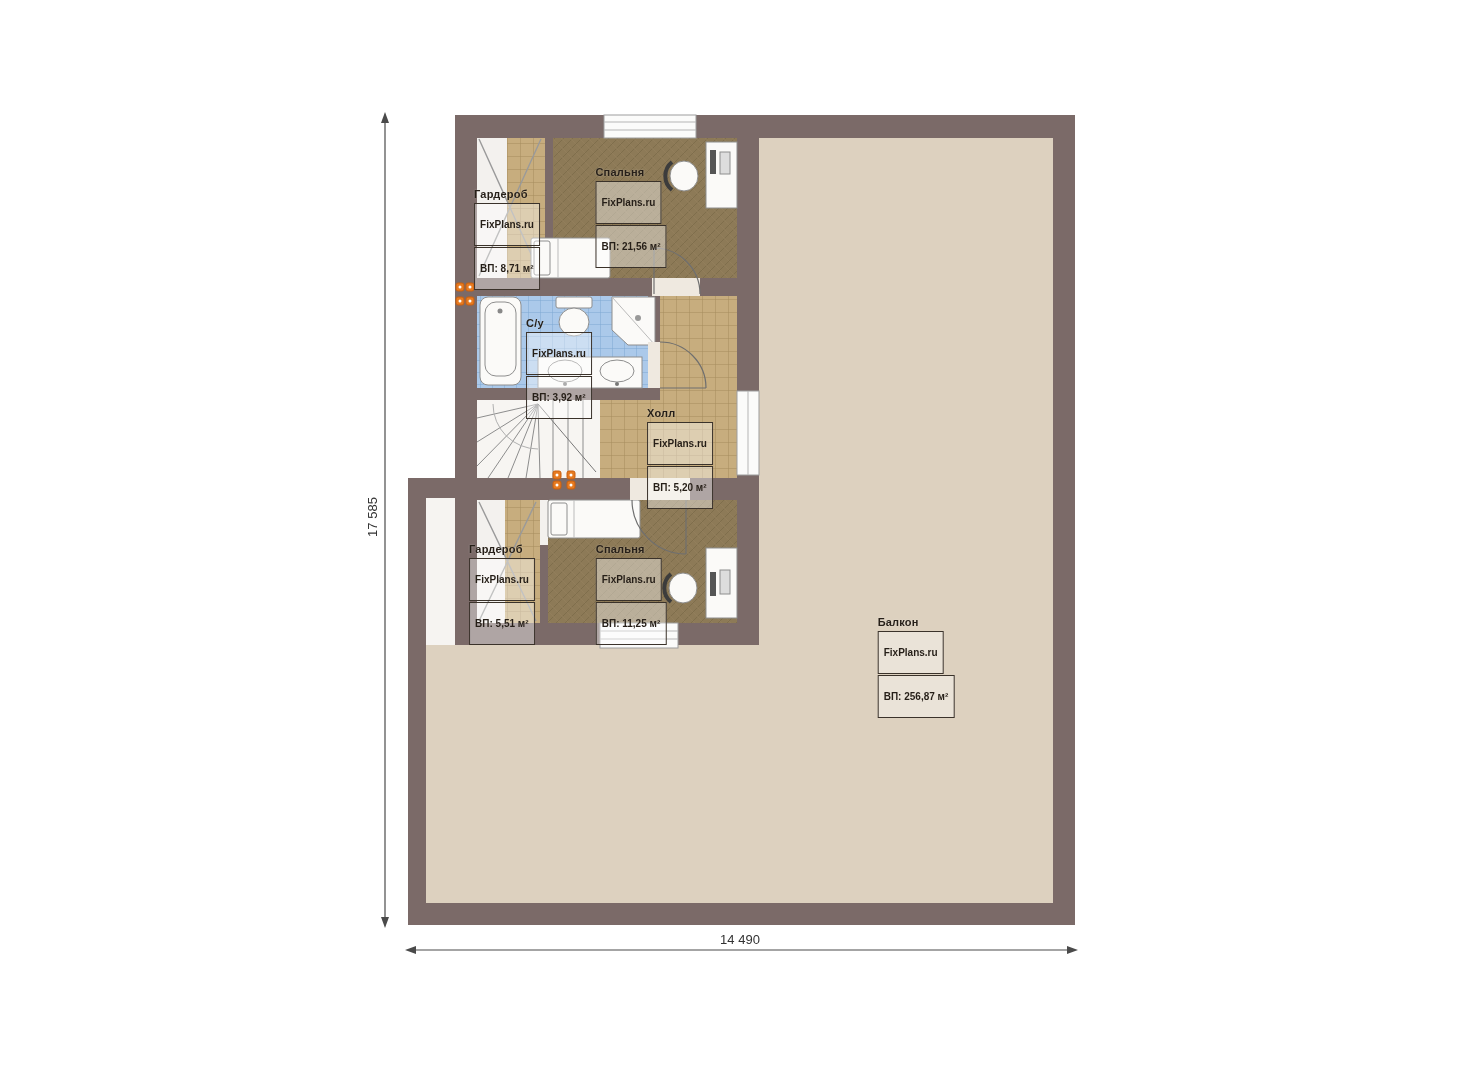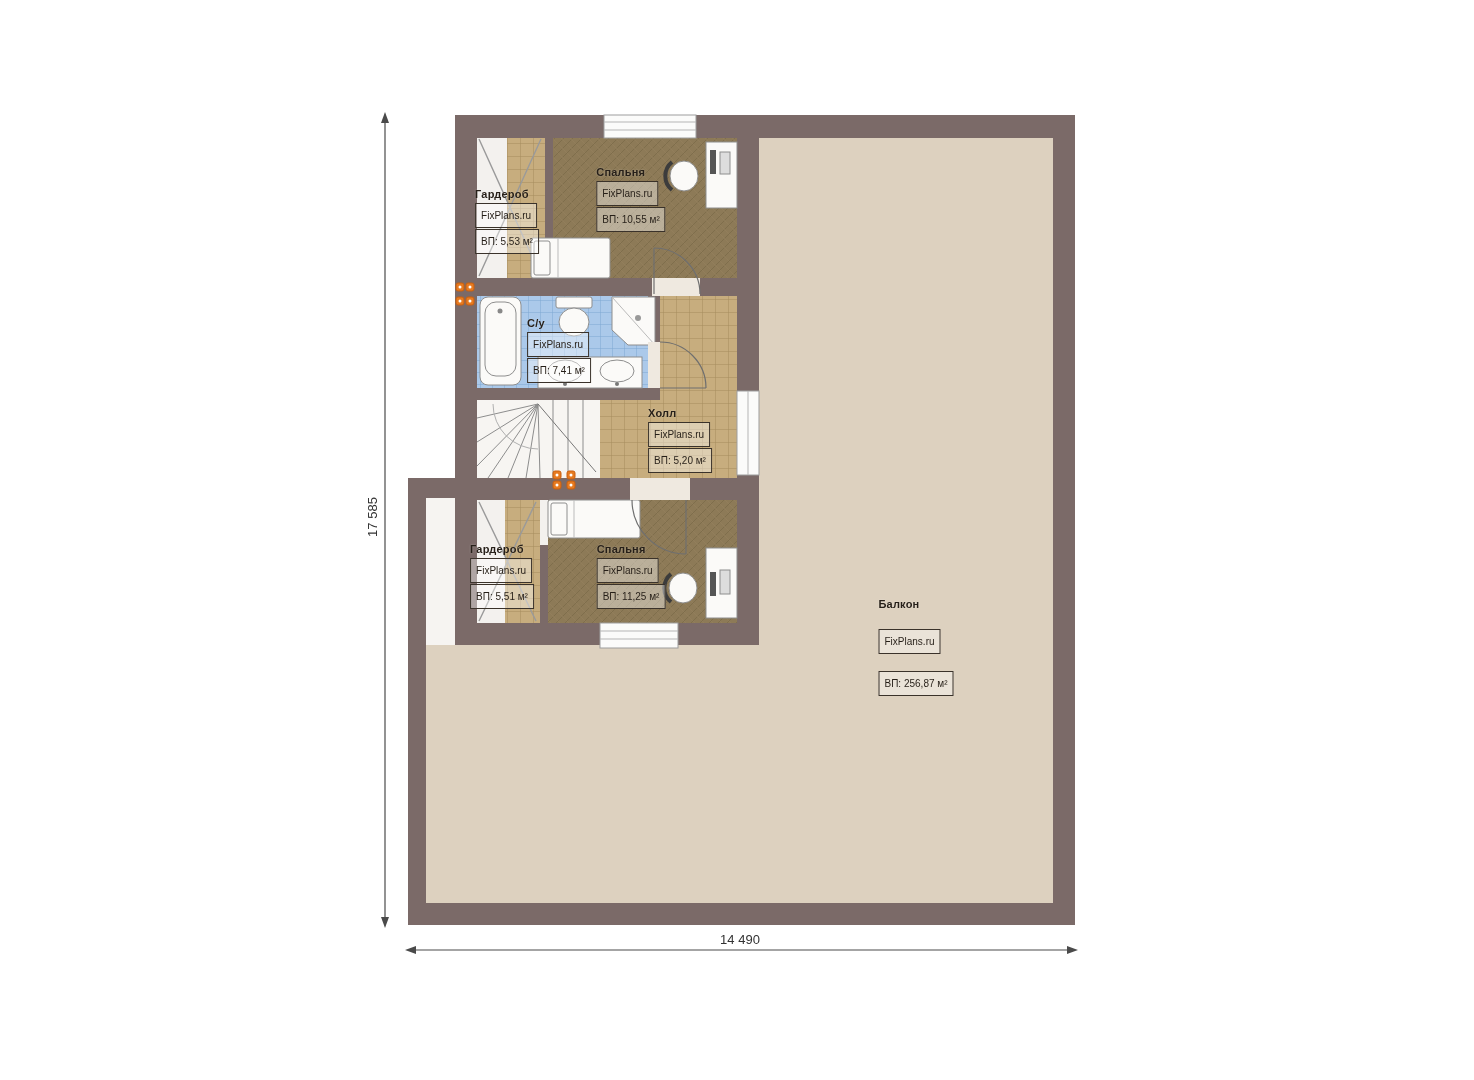--- a/index.html
+++ b/index.html
@@ -11,21 +11,21 @@
   .room-label{
     position:absolute;display:flex;flex-direction:column;align-items:flex-start;
     transform:translateX(-50%);color:#261f18;z-index:5;
   }
   .room-name{
     font-weight:bold;font-size:11px;letter-spacing:.2px;line-height:13px;
     text-shadow:0 0 2px rgba(255,255,255,.35);white-space:nowrap;
   }
   .room-box{
     border:1px solid #3a322a;background:rgba(255,255,255,.40);
-    font-size:10px;padding:4px 5px;line-height:15px;margin-top:2px;white-space:nowrap;
+    font-size:10px;padding:13px 5px;line-height:15px;margin-top:2px;white-space:nowrap;font-weight:bold;
   }
   .room-box.area{margin-top:1px;}
   .dim-text{
     position:absolute;font-size:13px;color:#333333;z-index:4;white-space:nowrap;
   }
   .dim-text.v{transform:translate(-50%,-50%) rotate(-90deg);}
   .dim-text.h{transform:translate(-50%,-100%);text-align:center;}
 </style>
 </head>
 <body>
@@ -193,54 +193,54 @@
       <polygon points="385,928 381,917 389,917" stroke="none"></polygon>
       <line x1="409" y1="950" x2="1074" y2="950"></line>
       <polygon points="405,950 416,946 416,954" stroke="none"></polygon>
       <polygon points="1078,950 1067,946 1067,954" stroke="none"></polygon>
     </g>
   </svg>
 
   <div class="room-label" style="left:507px;top:188px;">
     <div class="room-name">Гардероб</div>
     <div class="room-box brand">FixPlans.ru</div>
-    <div class="room-box area">ВП: 5,53 м²</div>
+    <div class="room-box area">ВП: 8,71 м²</div>
   </div>
 
   <div class="room-label" style="left:631px;top:166px;">
     <div class="room-name">Спальня</div>
     <div class="room-box brand">FixPlans.ru</div>
-    <div class="room-box area">ВП: 10,55 м²</div>
+    <div class="room-box area">ВП: 21,56 м²</div>
   </div>
 
   <div class="room-label" style="left:559px;top:317px;">
     <div class="room-name">С/у</div>
     <div class="room-box brand">FixPlans.ru</div>
-    <div class="room-box area">ВП: 7,41 м²</div>
+    <div class="room-box area">ВП: 3,92 м²</div>
   </div>
 
   <div class="room-label" style="left:671px;top:407px;margin-left:9px;">
     <div class="room-name">Холл</div>
     <div class="room-box brand">FixPlans.ru</div>
     <div class="room-box area">ВП: 5,20 м²</div>
   </div>
 
   <div class="room-label" style="left:502px;top:543px;">
     <div class="room-name">Гардероб</div>
     <div class="room-box brand">FixPlans.ru</div>
     <div class="room-box area">ВП: 5,51 м²</div>
   </div>
 
   <div class="room-label" style="left:631px;top:543px;">
     <div class="room-name">Спальня</div>
     <div class="room-box brand">FixPlans.ru</div>
     <div class="room-box area">ВП: 11,25 м²</div>
   </div>
 
-  <div class="room-label" style="left:916px;top:598px;gap:16px;">
+  <div class="room-label" style="left:916px;top:616px;">
     <div class="room-name">Балкон</div>
     <div class="room-box brand">FixPlans.ru</div>
     <div class="room-box area">ВП: 256,87 м²</div>
   </div>
 
   <div class="dim-text v" style="left:372px;top:517px;">17 585</div>
   <div class="dim-text h" style="left:740px;top:947px;">14 490</div>
 
 </div>
 

